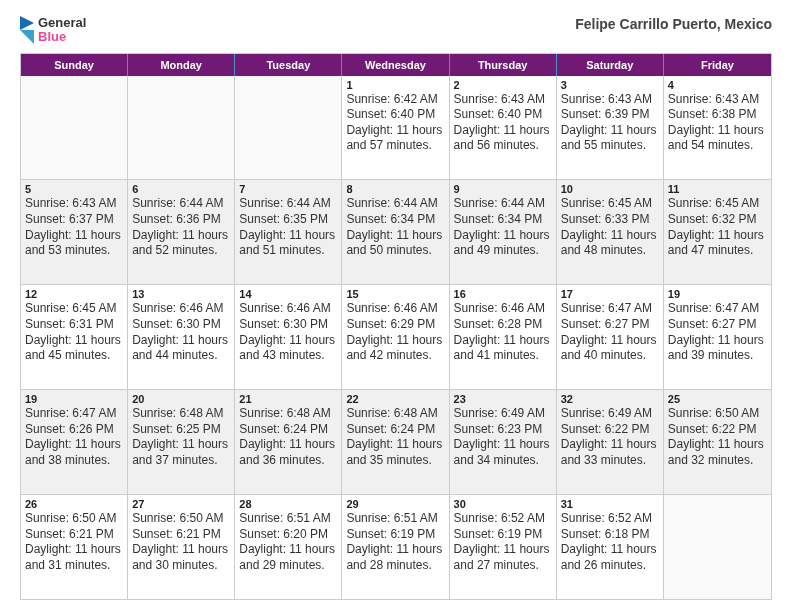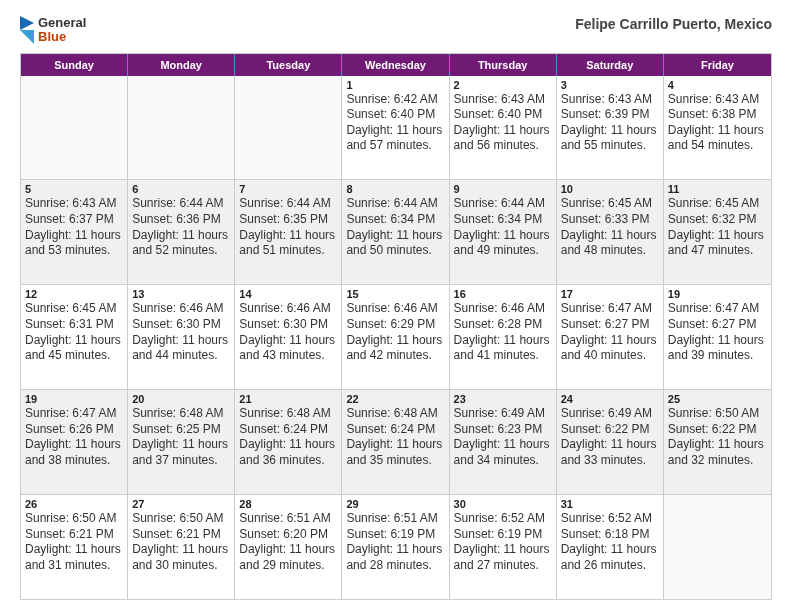--- a/index.html
+++ b/index.html
@@ -28,21 +28,21 @@
       align-items: center;
       gap: 2px;
     }
     .logo-text {
       display: flex;
       flex-direction: column;
       font-size: 13px;
       line-height: 1.1;
     }
     .logo-text .general { color: #333; font-weight: bold; }
-    .logo-text .blue { color: #c2410c; font-weight: bold; }
+    .logo-text .blue { color: #ec4899; font-weight: bold; }
     .title-block {
       text-align: right;
     }
     .title-block h1 {
       font-size: 28px;
       font-weight: bold;
       color: #222;
       line-height: 1.1;
     }
     .title-block h2 {
@@ -282,21 +282,21 @@
 Sunset: 6:24 PM
 Daylight: 11 hours and 35 minutes.</div>
           </div>
           <div class="cal-cell">
             <span class="day-num">23</span>
             <div class="cell-text" style="white-space: pre-line;">Sunrise: 6:49 AM
 Sunset: 6:23 PM
 Daylight: 11 hours and 34 minutes.</div>
           </div>
           <div class="cal-cell">
-            <span class="day-num">24</span>
+            <span class="day-num">32</span>
             <div class="cell-text" style="white-space: pre-line;">Sunrise: 6:49 AM
 Sunset: 6:22 PM
 Daylight: 11 hours and 33 minutes.</div>
           </div>
           <div class="cal-cell">
             <span class="day-num">25</span>
             <div class="cell-text" style="white-space: pre-line;">Sunrise: 6:50 AM
 Sunset: 6:22 PM
 Daylight: 11 hours and 32 minutes.</div>
           </div>

